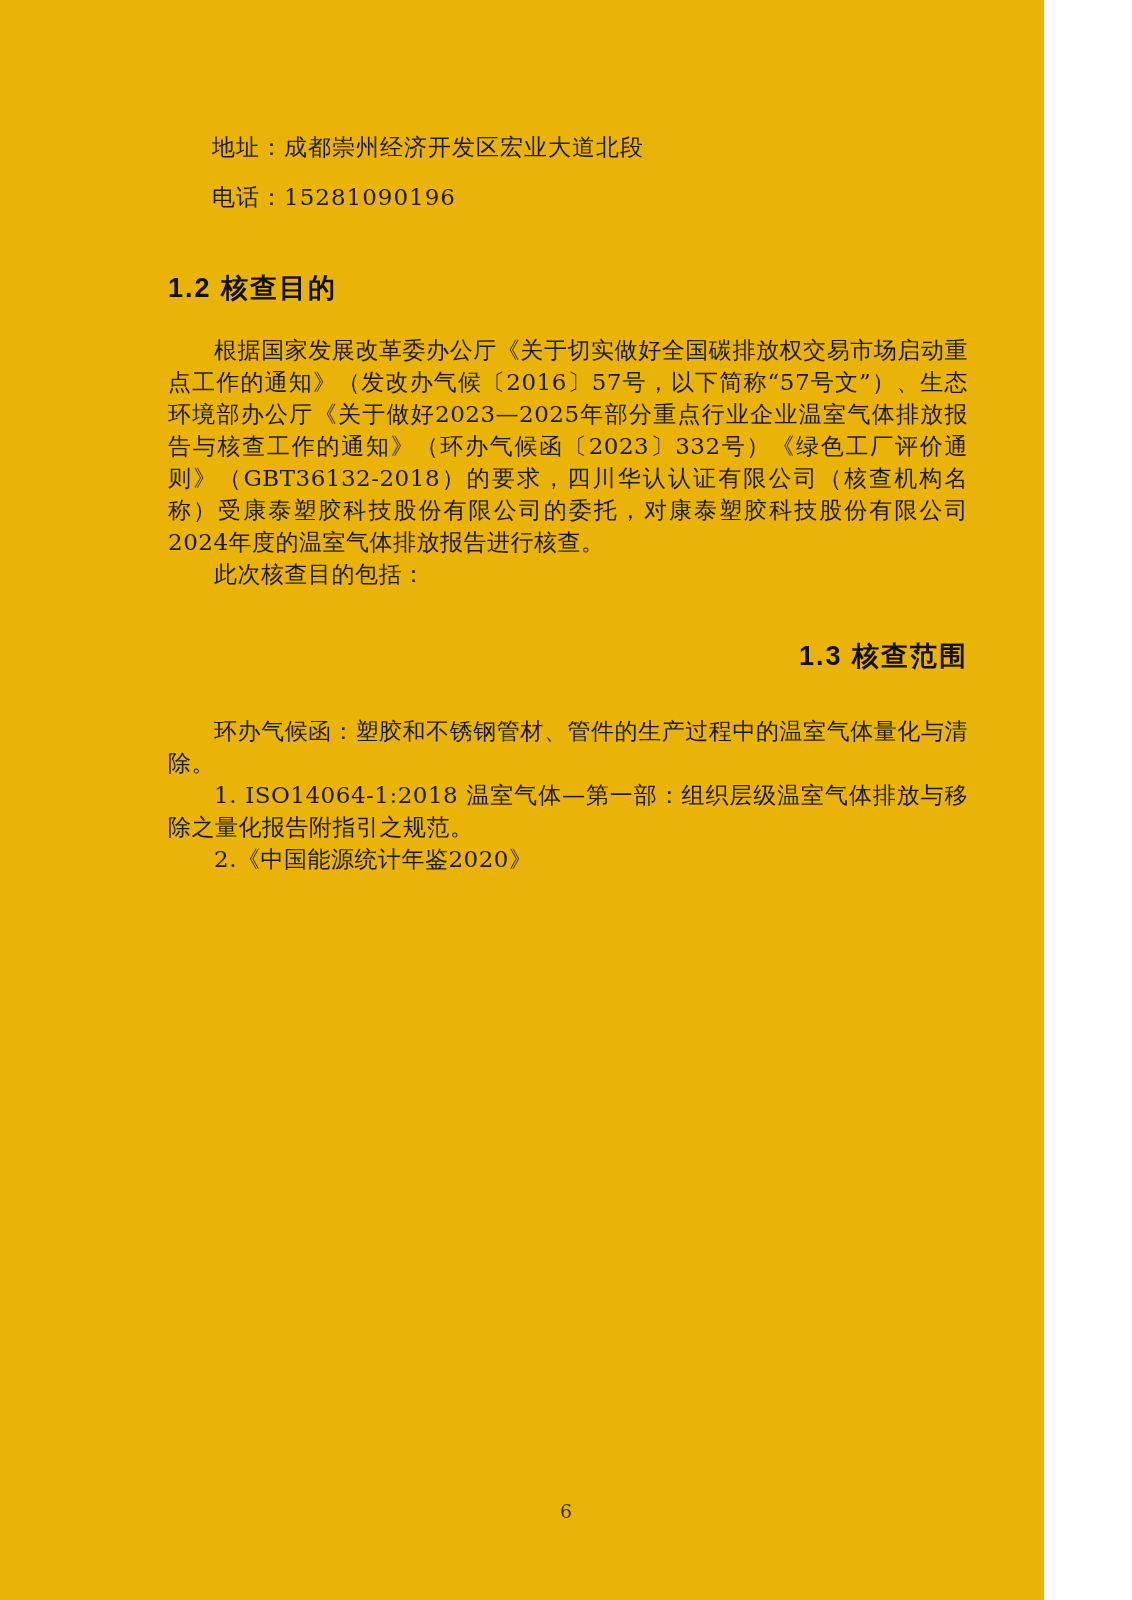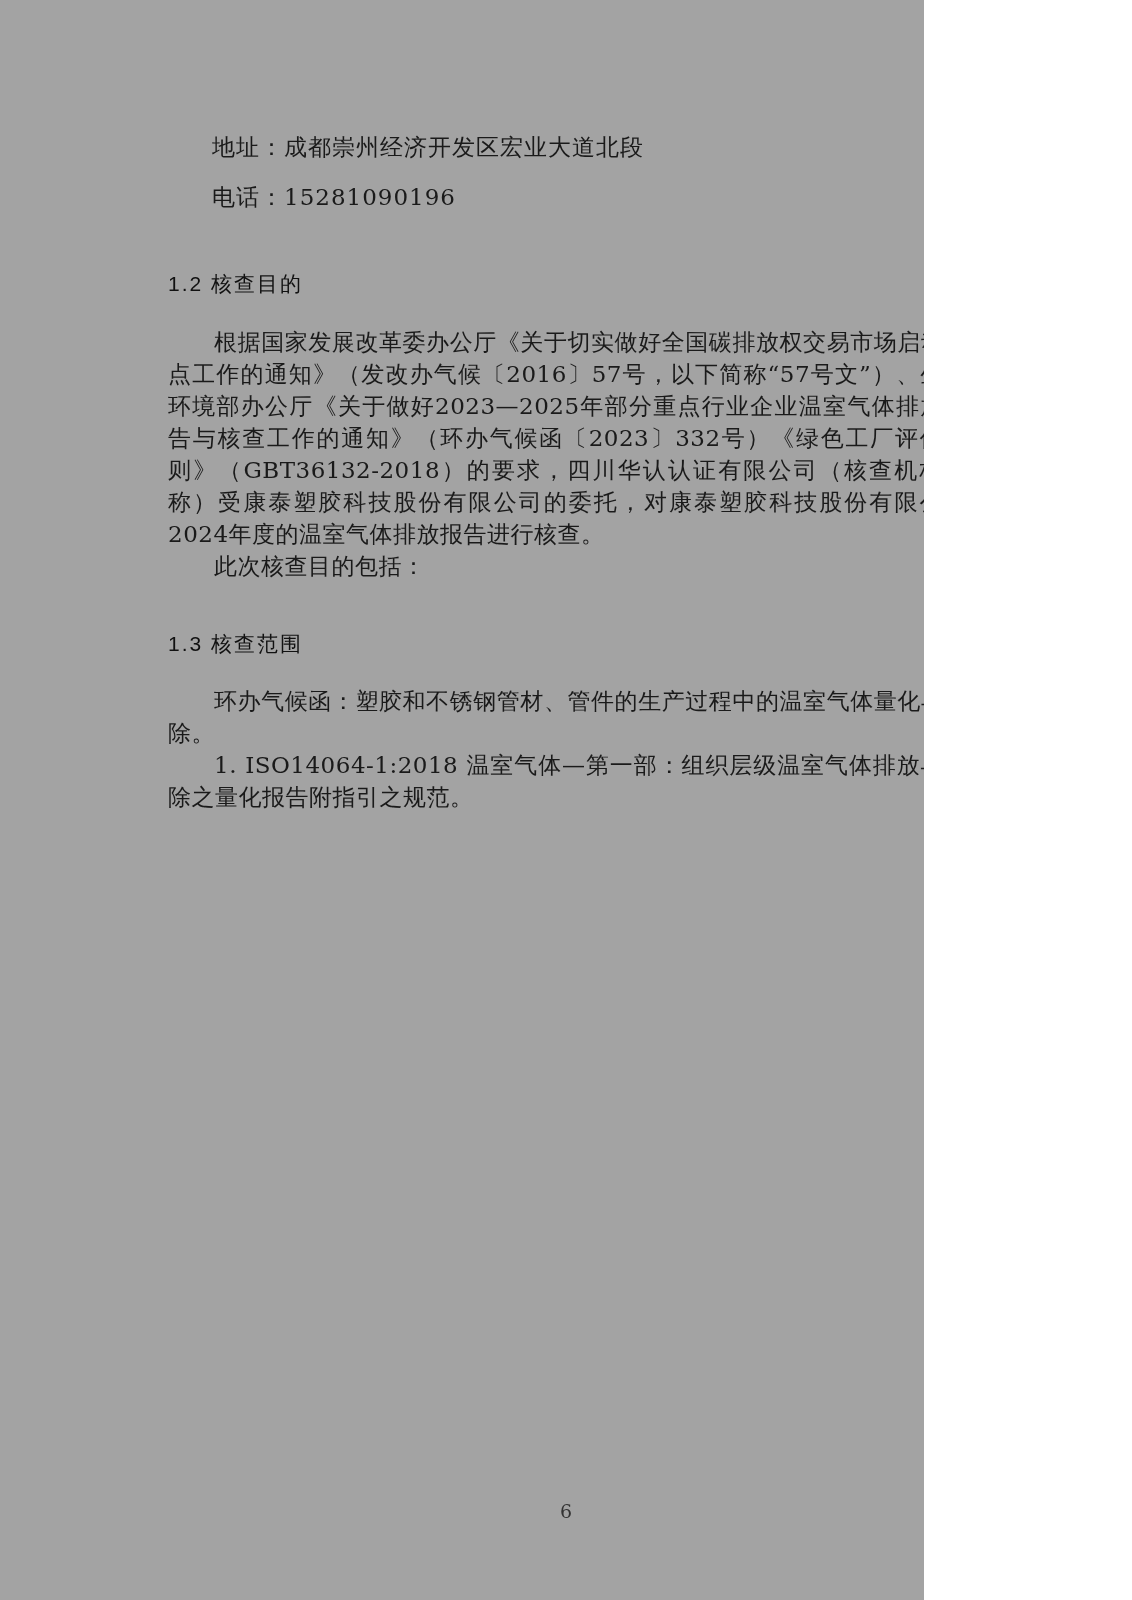--- a/index.html
+++ b/index.html
@@ -3,46 +3,46 @@
 <meta charset="utf-8">
 <style>
   * { margin: 0; padding: 0; box-sizing: border-box; }
   html, body {
     background: #ffffff;
     font-family: "DejaVu Serif", serif;
     color: #1a1a1a;
   }
   .page {
     position: relative;
-    width: 924px;
+    width: 1044px;
     height: 1600px;
-    background: #a3a3a3;
+    background: #eab308;
     overflow: hidden;
   }
   .content {
     position: absolute;
     left: 168px;
     top: 122px;
     width: 800px;
   }
   .contact-line {
     font-size: 23px;
     line-height: 50px;
     margin-left: 44px;
     letter-spacing: 1px;
   }
   .section-heading {
     font-family: "Liberation Sans", sans-serif;
-    font-weight: 400;
-    font-size: 21px;
+    font-weight: 700;
+    font-size: 27px;
     color: #111;
     letter-spacing: 2px;
   }
   .h-12 { margin-top: 48px; margin-bottom: 28px; }
-  .h-13 { margin-top: 48px; margin-bottom: 27px; }
+  .h-13 { margin-top: 48px; margin-bottom: 41px; text-align: right; }
   .h-14 { margin-top: 44px; margin-bottom: 24px; }
   .para {
     font-size: 23px;
     line-height: 32px;
     text-align: justify;
     text-indent: 2em;
     letter-spacing: 0.5px;
   }
   .page-number {
     position: absolute;
@@ -64,17 +64,18 @@
     <div class="contact-line">电话：15281090196</div>
 
     <div class="section-heading h-12">1.2 核查目的</div>
     <p class="para">根据国家发展改革委办公厅《关于切实做好全国碳排放权交易市场启动重点工作的通知》（发改办气候〔2016〕57号，以下简称“57号文”）、生态环境部办公厅《关于做好2023—2025年部分重点行业企业温室气体排放报告与核查工作的通知》（环办气候函〔2023〕332号）《绿色工厂评价通则》（GBT36132-2018）的要求，四川华认认证有限公司（核查机构名称）受康泰塑胶科技股份有限公司的委托，对康泰塑胶科技股份有限公司2024年度的温室气体排放报告进行核查。</p>
     <p class="para">此次核查目的包括：</p>
 
     <div class="section-heading h-13">1.3 核查范围</div>
     <p class="para">环办气候函：塑胶和不锈钢管材、管件的生产过程中的温室气体量化与清除。</p>
 
     <p class="para">1. ISO14064-1:2018 温室气体—第一部：组织层级温室气体排放与移除之量化报告附指引之规范。</p>
+    <p class="para">2.《中国能源统计年鉴2020》</p>
 
   </div>
 
   <div class="page-number">6</div>
 </div>
 
 </body></html>

